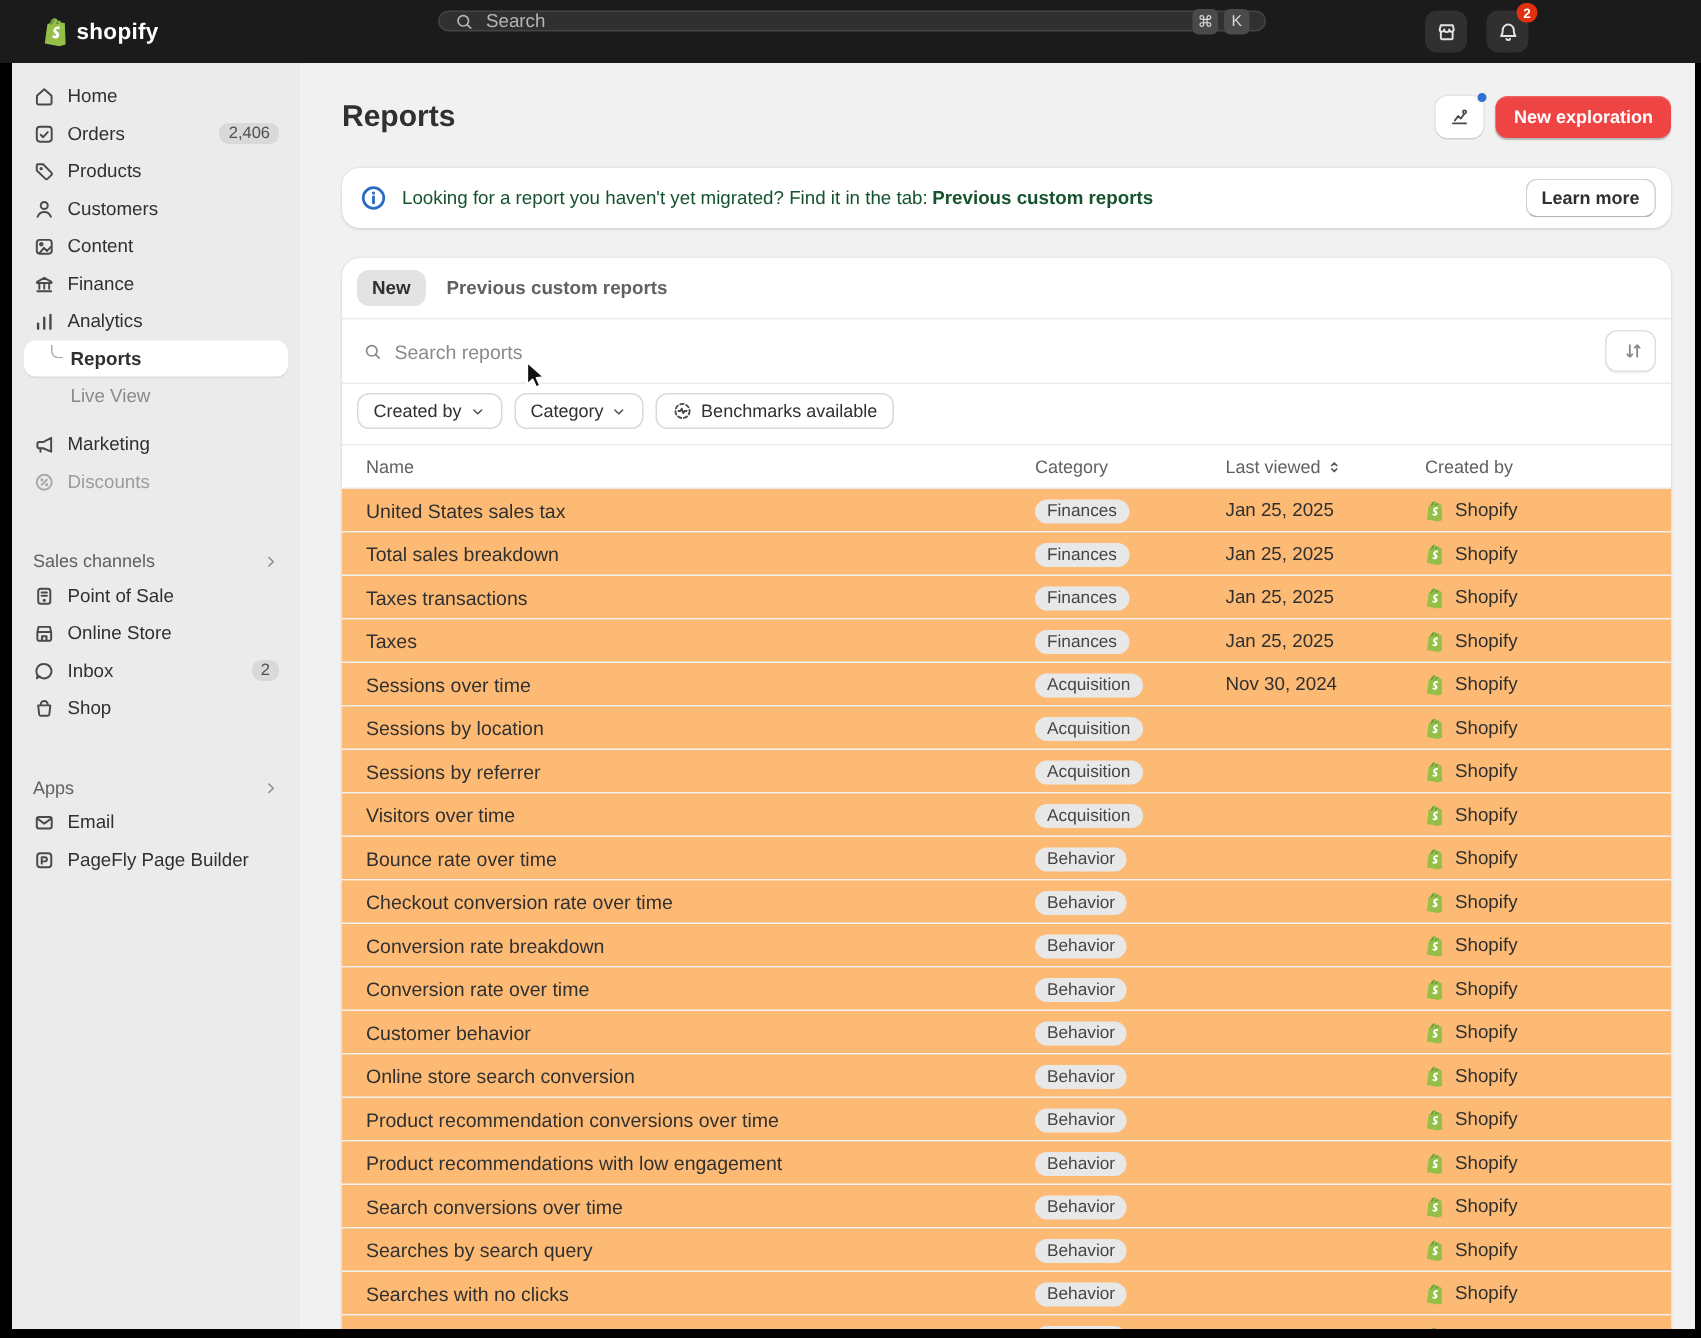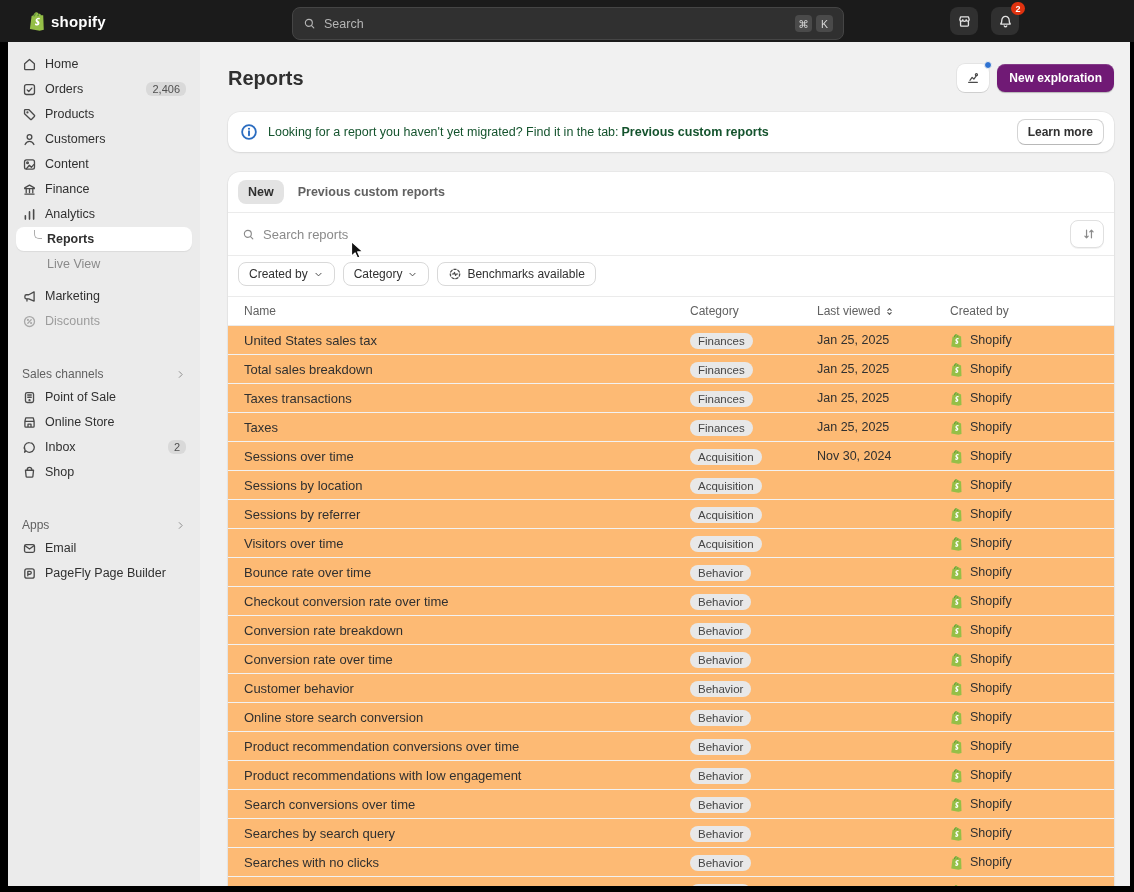--- a/index.html
+++ b/index.html
@@ -12,21 +12,21 @@
     color:#303030;
   }
   .icon { display:inline-flex; align-items:center; justify-content:center; line-height:0; flex-shrink:0; }
   .icon svg { display:block; }
 
   
   .topbar { height:42px; background:#1b1b1b; position:relative; display:flex; align-items:center; padding:0 28px; }
   .brand { display:flex; align-items:center; gap:5px; cursor:pointer; }
   .brand-text { color:#fff; font-size:15px; font-weight:700; letter-spacing:.2px; }
   .searchbar {
-    position:absolute; left:292px; top:7px; width:552px; height:33px;
+    position:absolute; left:292px; top:7px; width:552px; height:14px;
     background:#303030; border:1px solid #454545; border-radius:8px;
     display:flex; align-items:center; gap:8px; padding:0 10px; color:#b5b5b5; cursor:text;
   }
   .searchbar .search-text { font-size:12.5px; flex:1; }
   .kbd-group { display:flex; gap:4px; }
   .kbd {
     min-width:17px; height:17px; padding:0 3px; background:#4a4a4a; border-radius:4px;
     color:#d9d9d9; font-size:10.5px; display:inline-flex; align-items:center; justify-content:center;
   }
   .topbar-actions { position:absolute; left:950px; top:7px; display:flex; gap:13px; }
@@ -73,21 +73,21 @@
   .page-header { display:flex; align-items:center; justify-content:space-between; height:40px; margin-bottom:14px; }
   .page-title { font-size:20px; font-weight:700; color:#303030; }
   .header-actions { display:flex; align-items:center; gap:8px; }
   .icon-btn-light {
     position:relative; width:32px; height:28px; background:#fff; border:none; border-radius:8px;
     box-shadow:0 1px 0 rgba(0,0,0,.09), 0 0 0 1px rgba(0,0,0,.05);
     color:#4a4a4a; display:flex; align-items:center; justify-content:center; cursor:pointer;
   }
   .blue-dot { position:absolute; top:-3px; right:-3px; width:8px; height:8px; border-radius:50%; background:#2e72d2; border:1.5px solid #f1f1f1; }
   .btn-dark {
-    background:#701a75; color:#fff; border:none; border-radius:8px; padding:7px 12px;
+    background:#ef4444; color:#fff; border:none; border-radius:8px; padding:7px 12px;
     font-size:12px; font-weight:600; cursor:pointer; font-family:inherit;
     box-shadow:inset 0 1px 0 rgba(255,255,255,.14), 0 1px 1px rgba(0,0,0,.25);
   }
   .banner {
     background:#fff; border-radius:12px; display:flex; align-items:center; gap:10px;
     padding:8px 10px 8px 12px; margin-bottom:20px; height:40px;
     box-shadow:0 1px 2px rgba(0,0,0,.08), 0 0 0 1px rgba(0,0,0,.03);
   }
   .banner-text { font-size:12.5px; color:#14532d; }
   .banner-text b { font-weight:700; margin-left:3px; }

